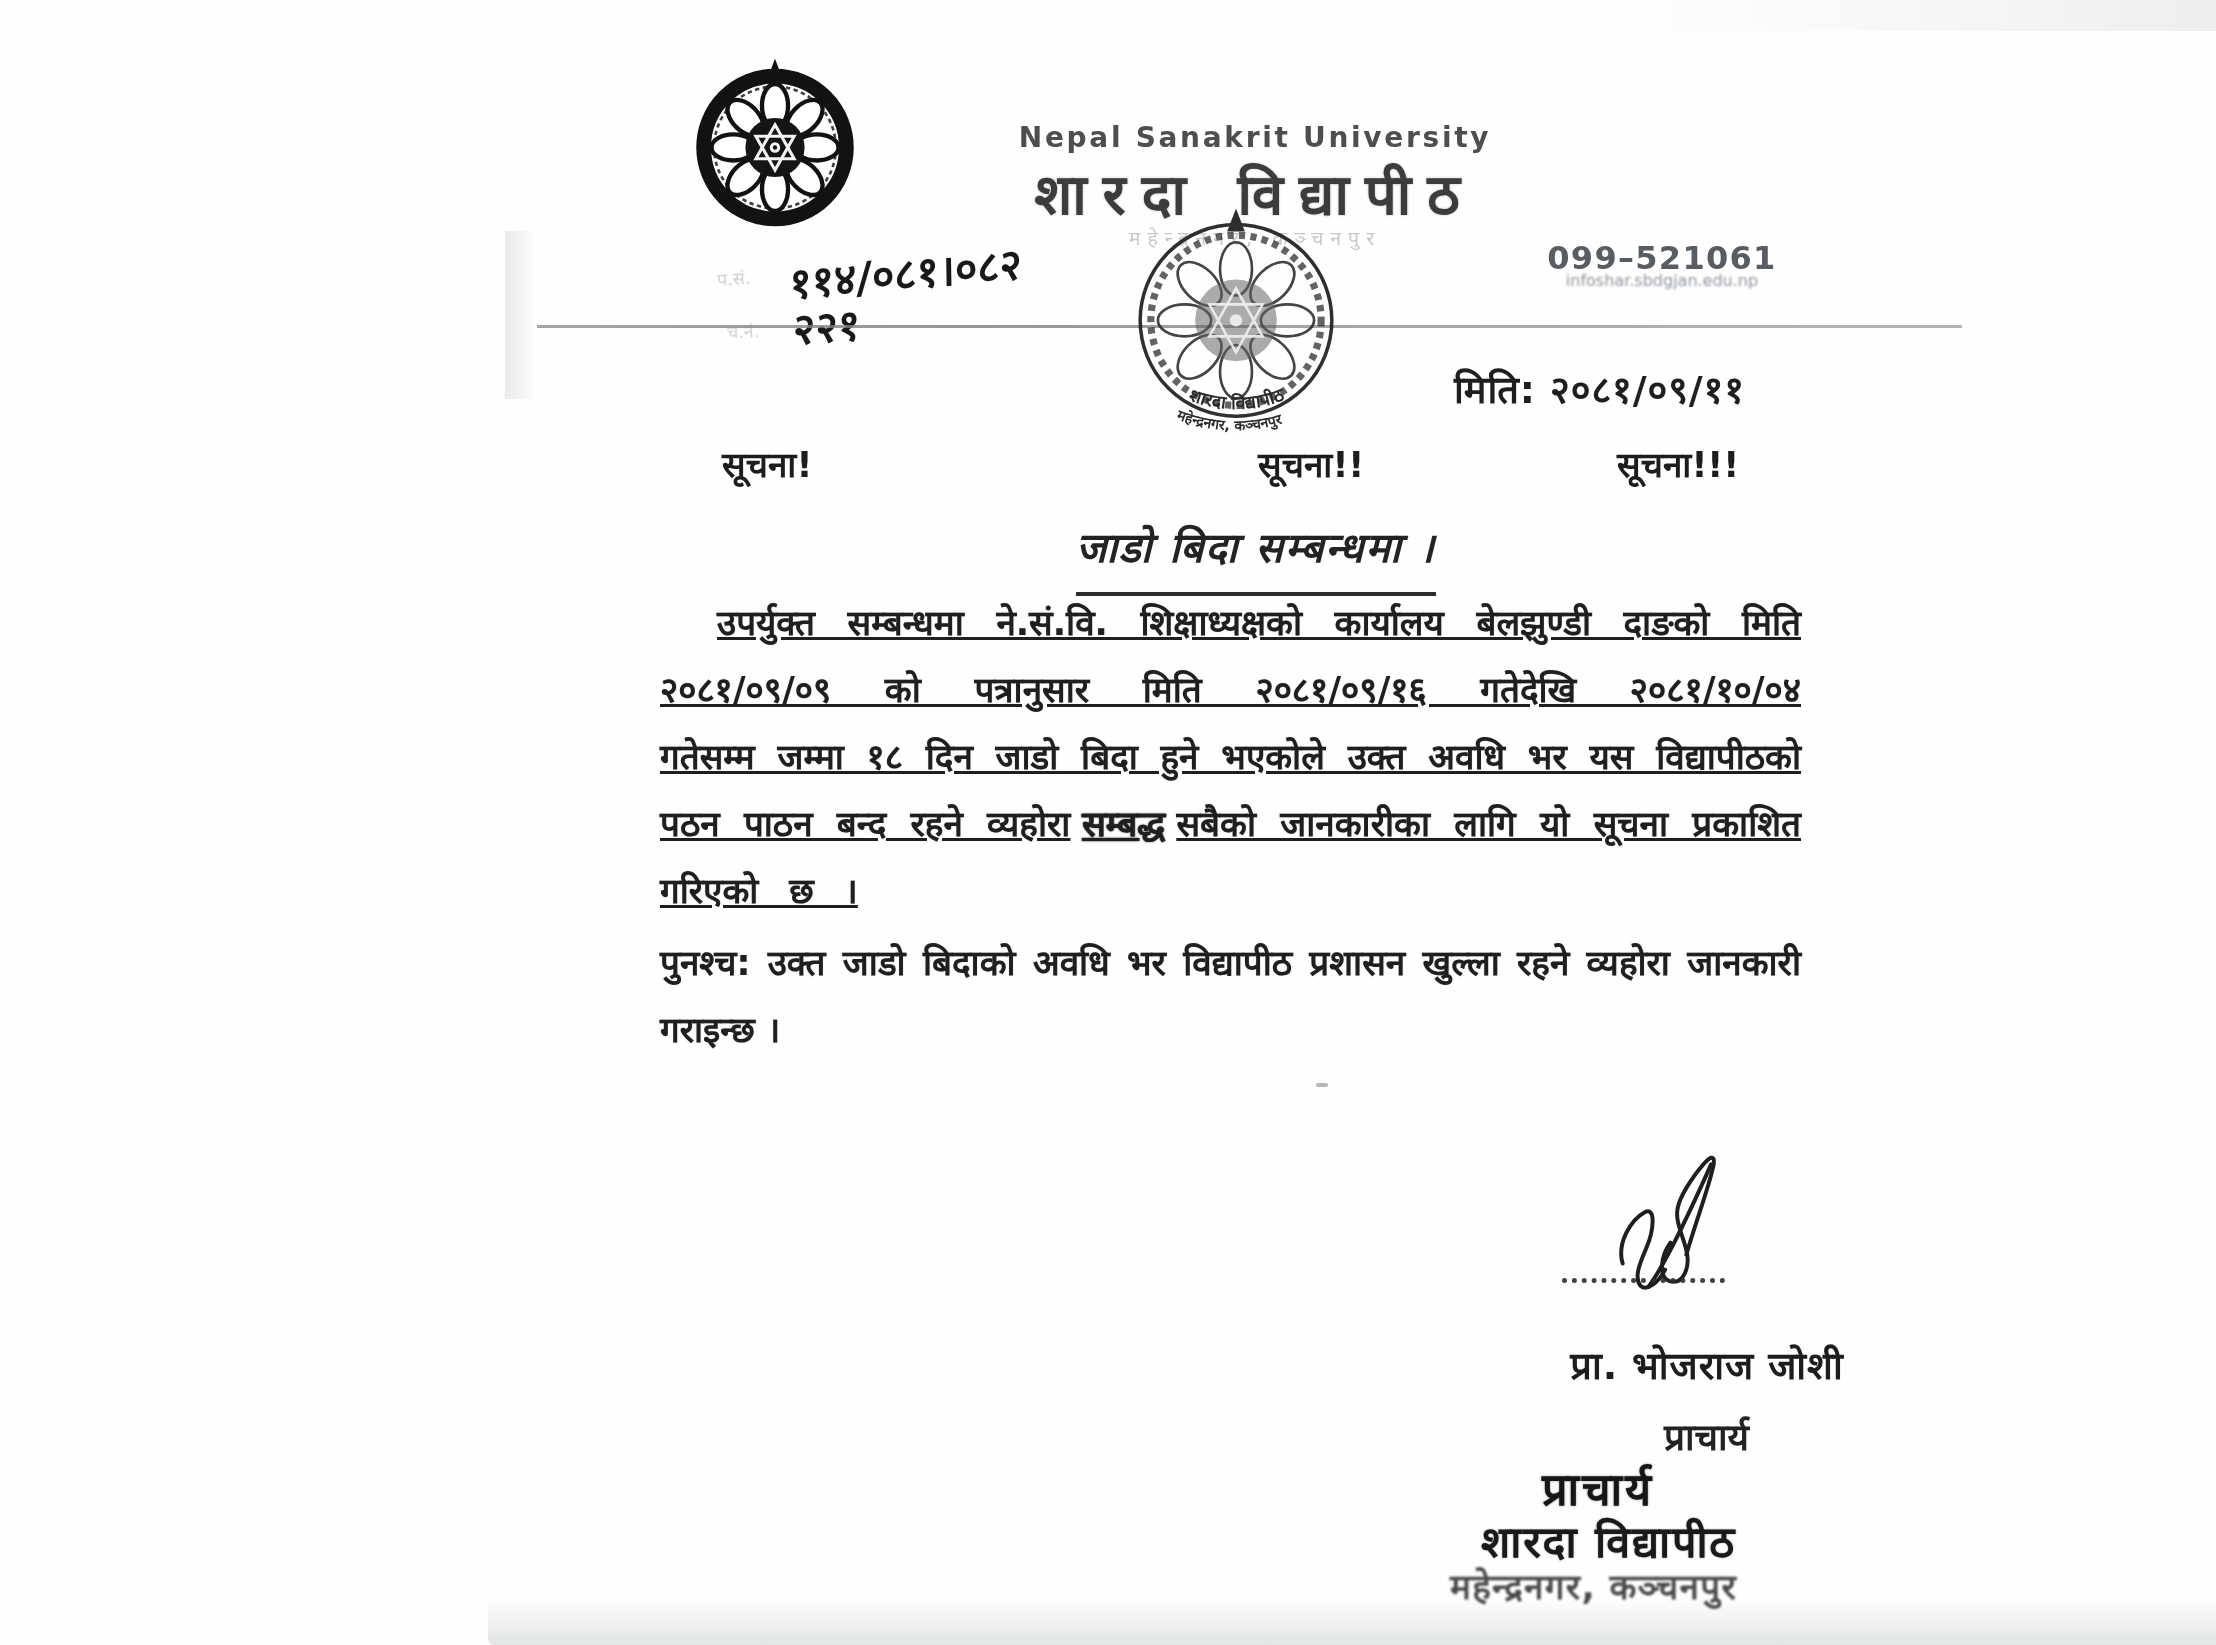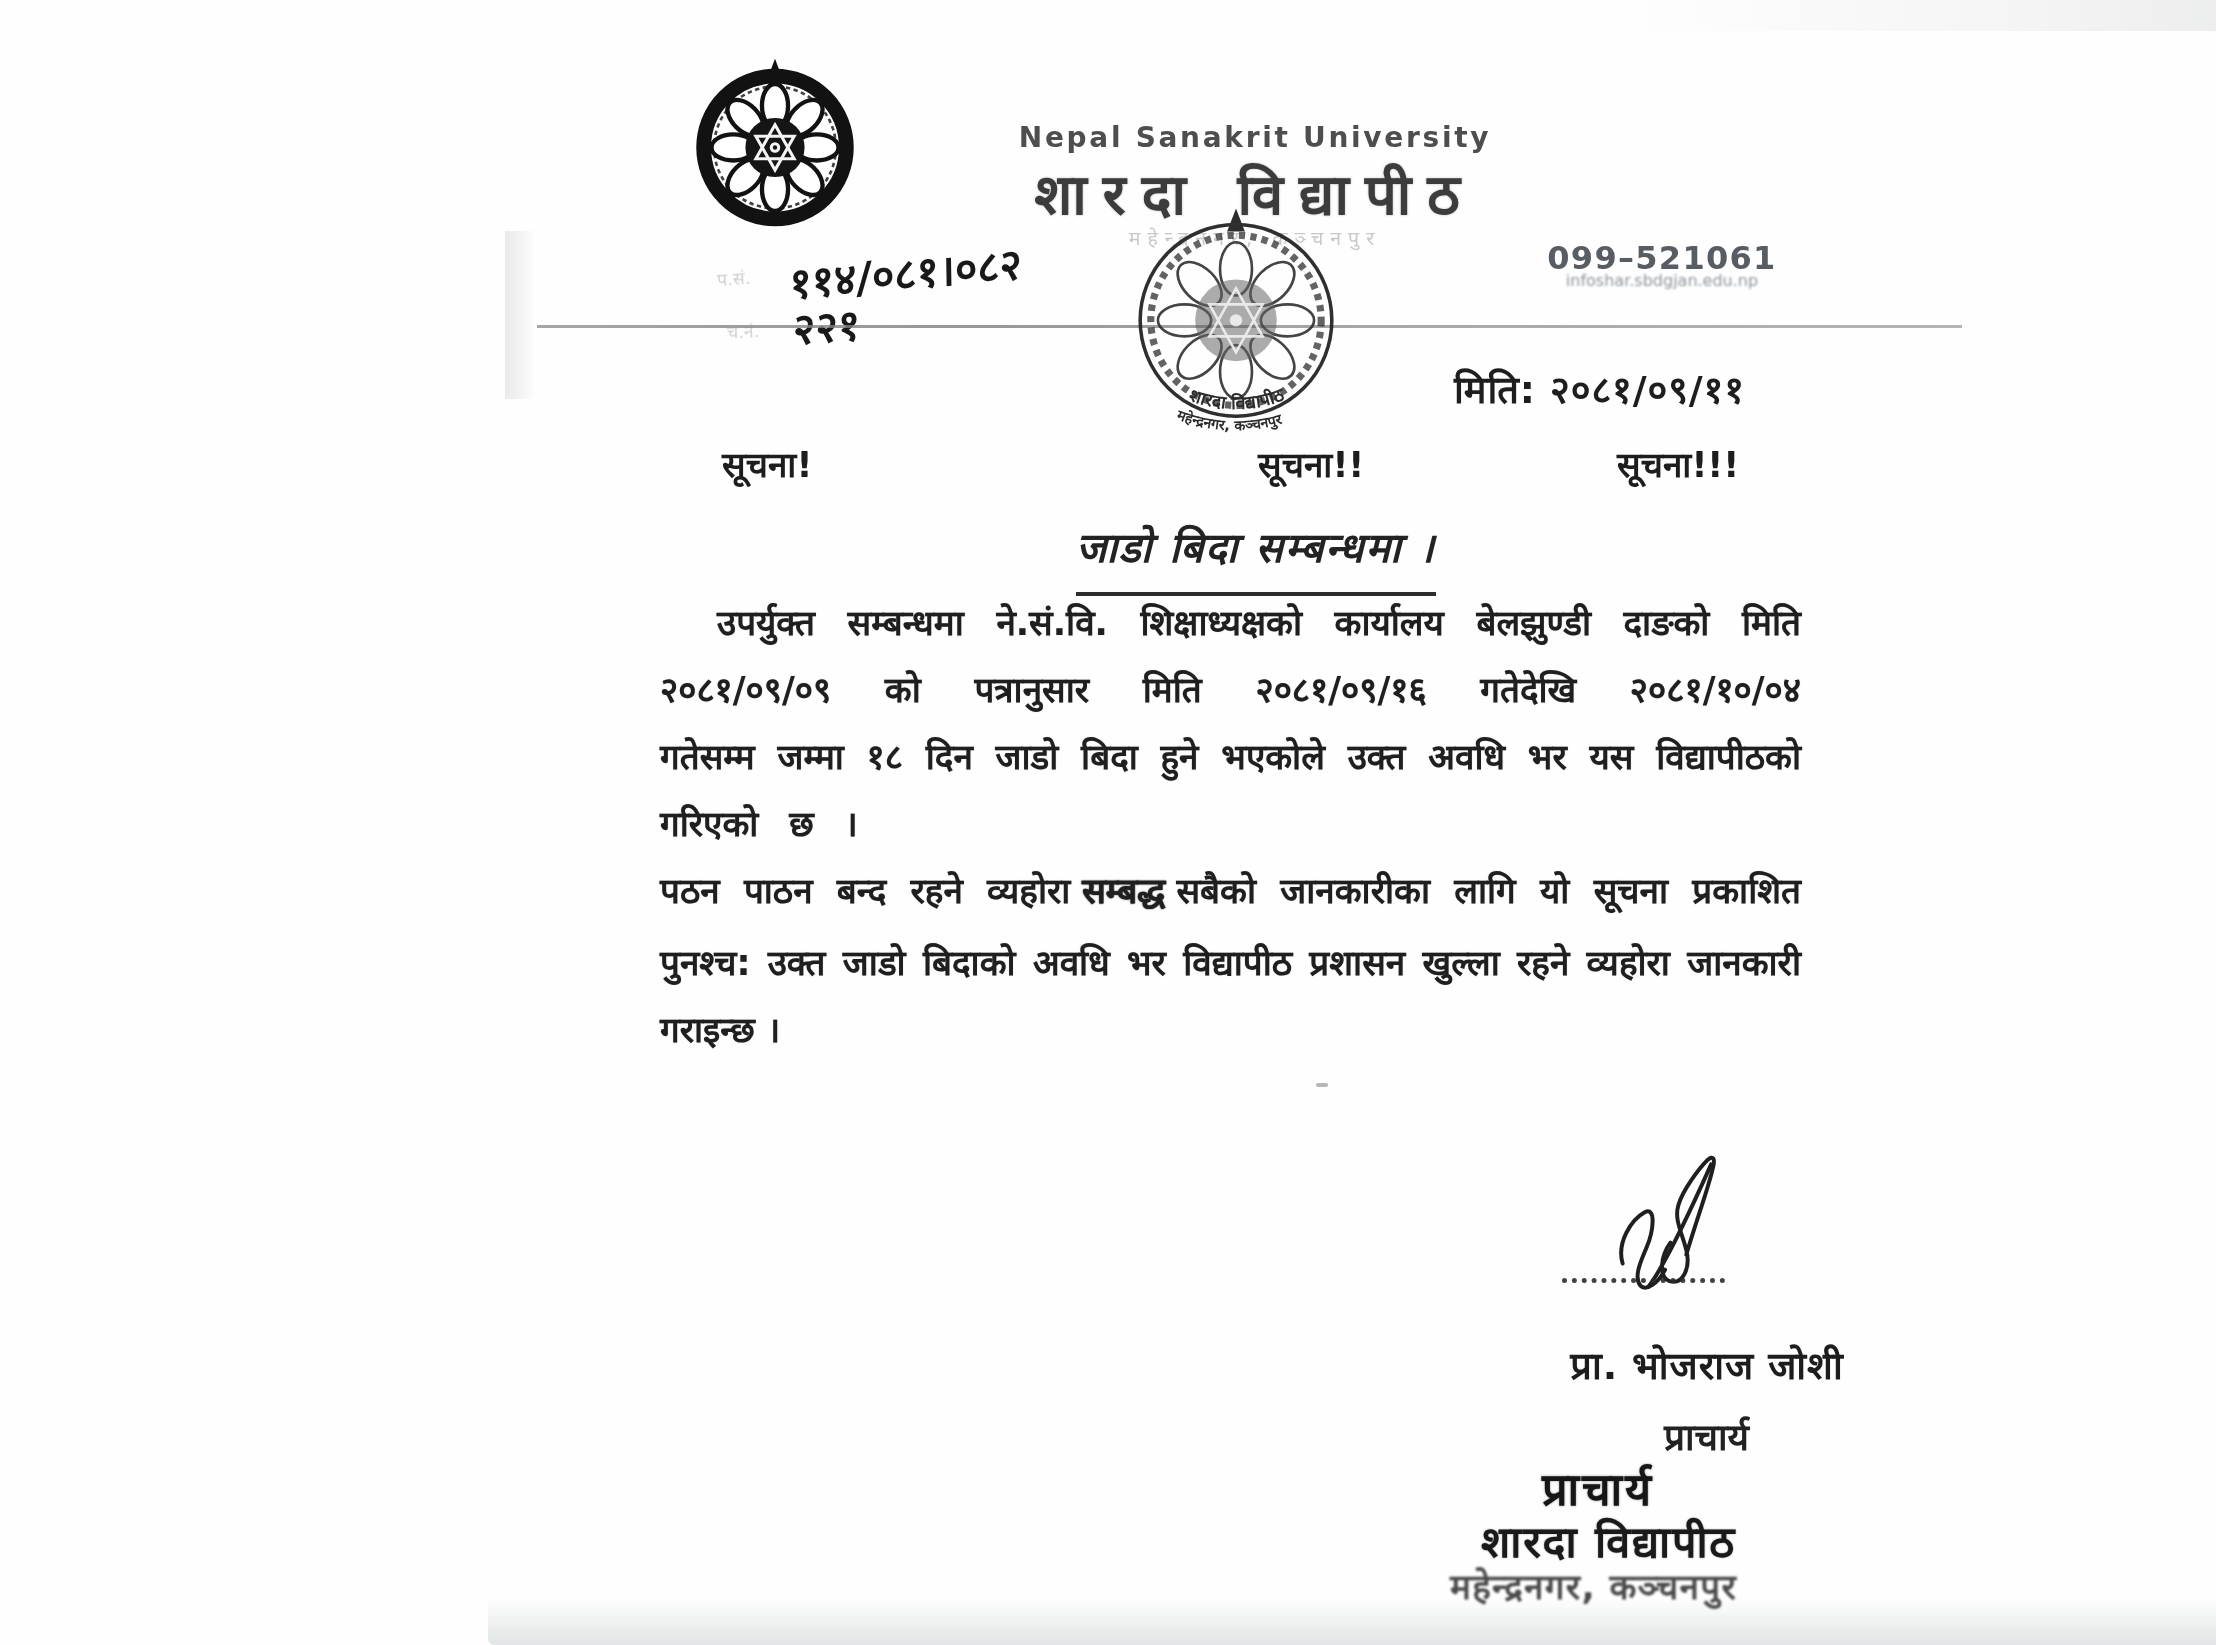--- a/index.html
+++ b/index.html
@@ -50,21 +50,21 @@
   
   .notice{position:absolute; top:440px; font-size:35px; font-weight:700; color:#1d1d1d;}
   .notice-1{left:722px;} .notice-2{left:1258px;} .notice-3{left:1617px;}
   
   .subject{position:absolute; left:1076px; top:518px; font-size:41px; font-weight:800;
     font-style:italic; color:#232323; letter-spacing:1.8px; padding-bottom:18px;
     border-bottom:4px solid #2c2c2c; white-space:nowrap;}
   
   .para{position:absolute; left:660px; width:1141px; font-size:35px; font-weight:600;
     color:#1f1f1f; text-shadow:0 0 0.9px rgba(30,30,30,.35);}
-  .para-1{top:590px;} .para-2{top:930px;}
+  .para-1{top:590px;text-decoration:underline;} .para-2{top:930px;}
   .bline{height:67px; line-height:67px; text-align:justify; text-align-last:justify;
     white-space:nowrap; overflow:visible;}
   .bline.left{text-align:left; text-align-last:left;}
   .indent{text-indent:57px;}
   .wide-end{word-spacing:18.6px;}
   .overstruck{font-weight:900; margin:0 11.5px; text-shadow:0 0 1.8px rgba(0,0,0,.8), 0.9px 0 0 rgba(0,0,0,.55);}
   .artifact-dot{position:absolute; left:1316px; top:1083px; width:11.5px; height:3.5px;
     background:#9a9a9a; border-radius:1.8px; opacity:.7;}
   
   .sig-squiggle{position:absolute; left:1604px; top:1152px; width:124px; height:146px;}
@@ -167,22 +167,22 @@
   <div class="notice notice-1">सूचना!</div>
   <div class="notice notice-2">सूचना!!</div>
   <div class="notice notice-3">सूचना!!!</div>
 
   <div class="subject">जाडो बिदा सम्बन्धमा ।</div>
 
   <div class="para para-1">
     <div class="bline indent">उपर्युक्त सम्बन्धमा ने.सं.वि. शिक्षाध्यक्षको कार्यालय बेलझुण्डी दाङको मिति</div>
     <div class="bline">२०८१/०९/०९ को पत्रानुसार मिति २०८१/०९/१६ गतेदेखि २०८१/१०/०४</div>
     <div class="bline">गतेसम्म जम्मा १८ दिन जाडो बिदा हुने भएकोले उक्त अवधि भर यस विद्यापीठको</div>
+    <div class="bline"><span>पठन पाठन बन्द रहने व्यहोरा</span><span class="overstruck">सम्बद्ध</span><span>सबैको जानकारीका लागि यो सूचना प्रकाशित</span></div>
     <div class="bline left wide-end">गरिएको छ ।</div>
-    <div class="bline"><span>पठन पाठन बन्द रहने व्यहोरा</span><span class="overstruck">सम्बद्ध</span><span>सबैको जानकारीका लागि यो सूचना प्रकाशित</span></div>
   </div>
 
   <div class="para para-2">
     <div class="bline">पुनश्च: उक्त जाडो बिदाको अवधि भर विद्यापीठ प्रशासन खुल्ला रहने व्यहोरा जानकारी</div>
     <div class="bline left">गराइन्छ ।</div>
   </div>
 
   <div class="artifact-dot"></div>
 
   <div class="sig-squiggle">

